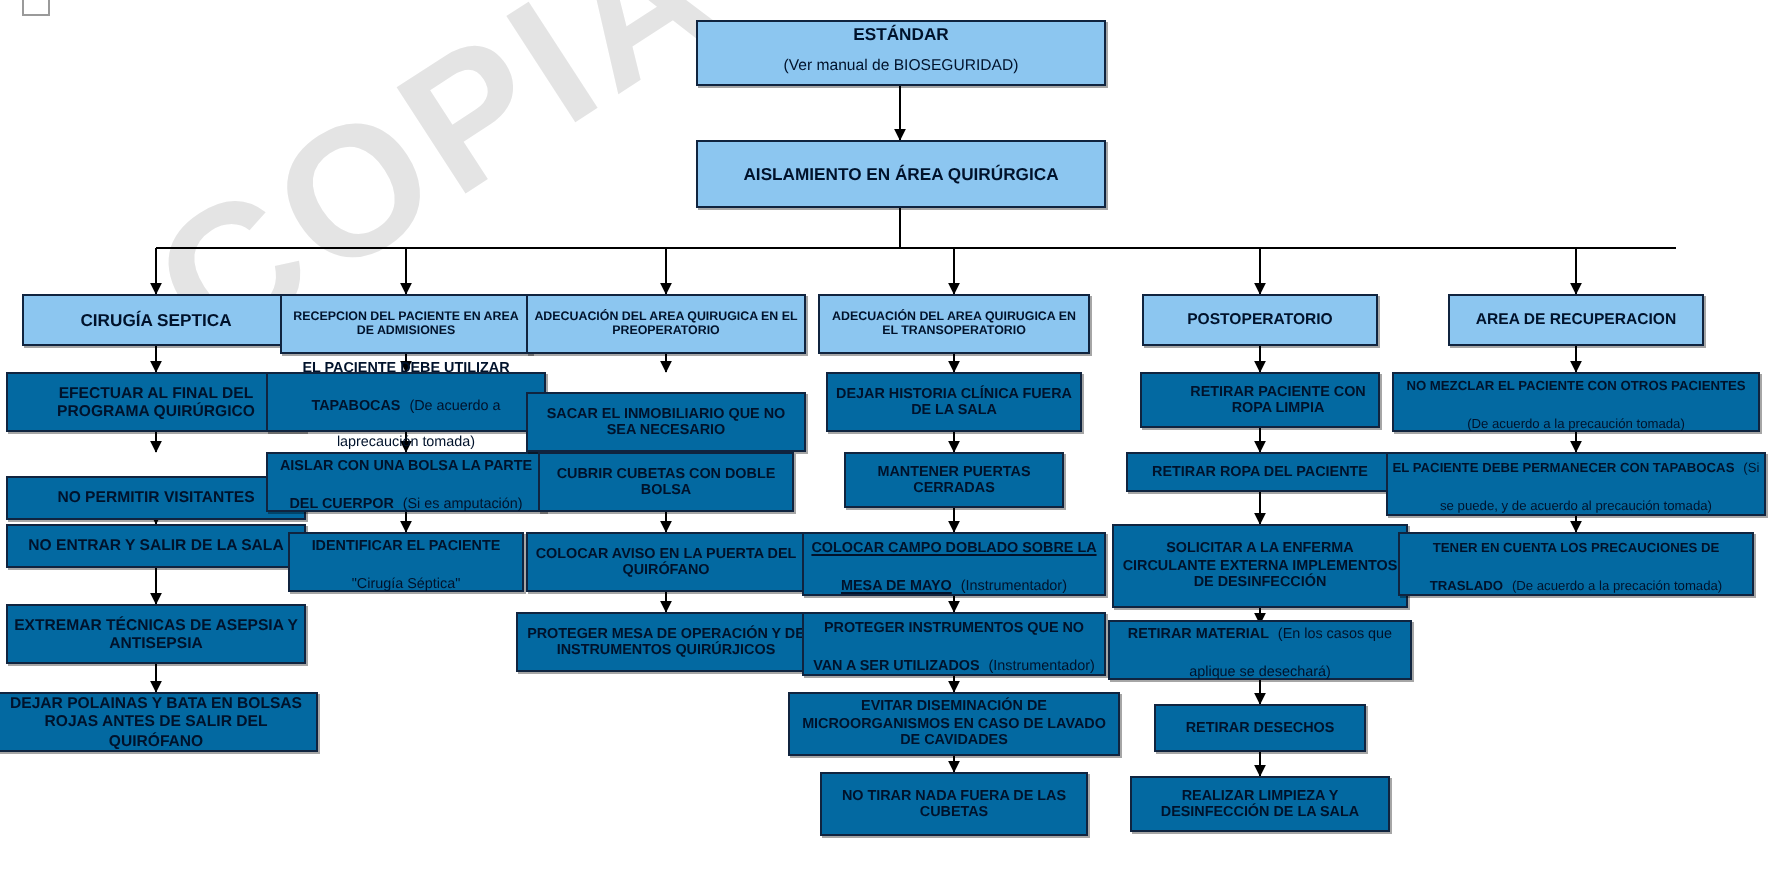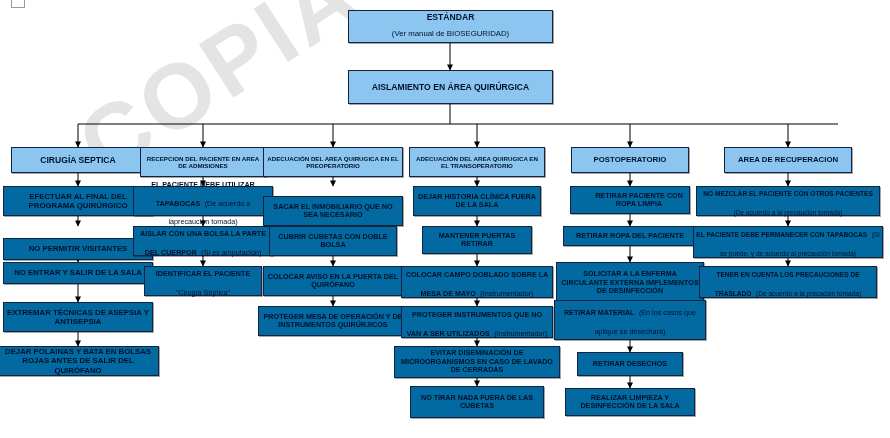--- a/index.html
+++ b/index.html
@@ -199,32 +199,32 @@
       <div class="node lvl-light" style="left: 409px; top: 147px; width: 136px; height: 30px;">
         <span class="txt f65">ADECUACIÓN DEL AREA QUIRUGICA EN EL TRANSOPERATORIO</span>
       </div>
       <div class="node lvl-mid" style="left: 413px; top: 186px; width: 128px; height: 30px;">
         <div>
           <span class="txt f75">DEJAR HISTORIA CLÍNICA FUERA DE LA SALA</span>
         </div>
       </div>
       <div class="node lvl-mid" style="left: 422px; top: 226px; width: 110px; height: 28px;">
         <div>
-          <span class="txt f75">MANTENER PUERTAS RETIRAR</span>
+          <span class="txt f75">MANTENER PUERTAS CERRADAS</span>
         </div>
       </div>
       <div class="node lvl-mid" style="left: 401px; top: 266px; width: 152px; height: 32px;">
-        <div><span class="txt f75" style="display: inline;">COLOCAR CAMPO DOBLADO SOBRE LA MESA DE MAYO</span> <span class="sub f75" style="display: inline;">(Instrumentador)</span></div>
+        <div><span class="txt f75" style="display: inline; text-decoration: underline;">COLOCAR CAMPO DOBLADO SOBRE LA MESA DE MAYO</span> <span class="sub f75" style="display: inline;">(Instrumentador)</span></div>
       </div>
       <div class="node lvl-mid" style="left: 401px; top: 306px; width: 152px; height: 32px;">
         <div><span class="txt f75" style="display: inline;">PROTEGER INSTRUMENTOS QUE NO VAN A SER UTILIZADOS</span> <span class="sub f75" style="display: inline;">(Instrumentador)</span></div>
       </div>
       <div class="node lvl-mid" style="left: 394px; top: 346px; width: 166px; height: 32px;">
         <div>
-          <span class="txt f75">EVITAR DISEMINACIÓN DE MICROORGANISMOS EN CASO DE LAVADO DE CERRADAS</span>
+          <span class="txt f75">EVITAR DISEMINACIÓN DE MICROORGANISMOS EN CASO DE LAVADO DE CAVIDADES</span>
         </div>
       </div>
       <div class="node lvl-mid" style="left: 410px; top: 386px; width: 134px; height: 32px;">
         <div>
           <span class="txt f75">NO TIRAR NADA FUERA DE LAS CUBETAS</span>
         </div>
       </div>
       <div class="node lvl-light" style="left: 571px; top: 147px; width: 118px; height: 26px;">
         <span class="txt f8">POSTOPERATORIO</span>
       </div>
@@ -236,21 +236,21 @@
       <div class="node lvl-mid" style="left: 563px; top: 226px; width: 134px; height: 20px;">
         <div>
           <span class="txt f75">RETIRAR ROPA DEL PACIENTE</span>
         </div>
       </div>
       <div class="node lvl-mid" style="left: 556px; top: 262px; width: 148px; height: 42px;">
         <div>
           <span class="txt f75">SOLICITAR A LA ENFERMA CIRCULANTE EXTERNA IMPLEMENTOS DE DESINFECCIÓN</span>
         </div>
       </div>
-      <div class="node lvl-mid" style="left: 554px; top: 300px; width: 152px; height: 40px;">
+      <div class="node lvl-mid" style="left: 554px; top: 310px; width: 152px; height: 30px;">
         <div><span class="txt f75" style="display: inline;">RETIRAR MATERIAL</span> <span class="sub f75" style="display: inline;">(En los casos que aplique se desechará)</span></div>
       </div>
       <div class="node lvl-mid" style="left: 577px; top: 352px; width: 106px; height: 24px;">
         <div>
           <span class="txt f75">RETIRAR DESECHOS</span>
         </div>
       </div>
       <div class="node lvl-mid" style="left: 565px; top: 388px; width: 130px; height: 28px;">
         <div>
           <span class="txt f75">REALIZAR LIMPIEZA Y DESINFECCIÓN DE LA SALA</span>

